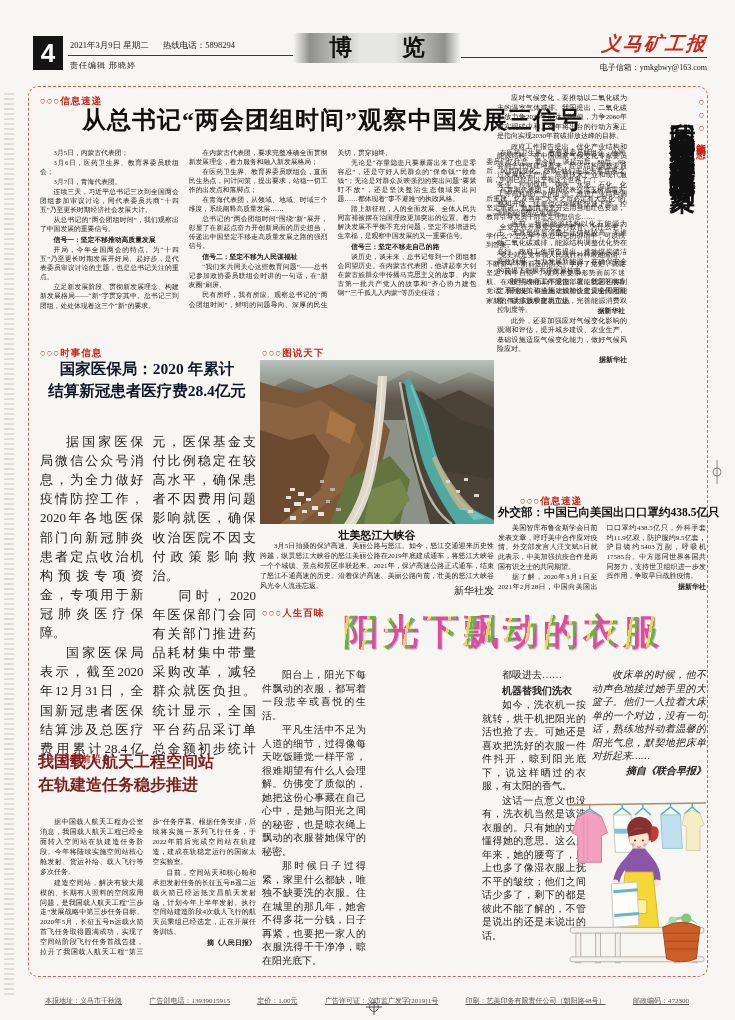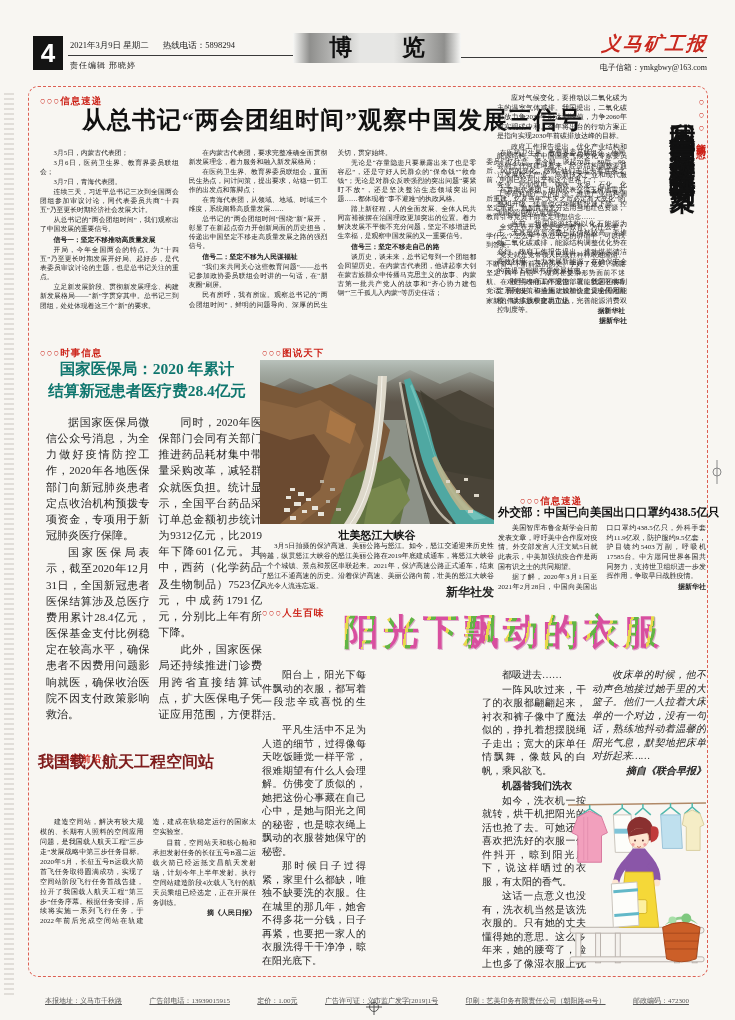--- a/index.html
+++ b/index.html
@@ -24,48 +24,48 @@
   .edge-tex{left:4px;top:90px;width:10px;height:905px;
             background:repeating-linear-gradient(0deg,rgba(120,110,100,.18) 0 2px,transparent 2px 5px);}
   
   .tag{font:bold 9.5px "Liberation Sans",sans-serif;color:#cc2218;letter-spacing:1px;white-space:nowrap;}
   .vtag{writing-mode:vertical-rl;font:bold 9.5px "Liberation Sans",sans-serif;color:#cc2218;letter-spacing:2px;}
   
   .h-lead{left:40px;top:106px;width:585px;text-align:center;font:bold 24px/1.2 "Liberation Serif",serif;
           color:#111;letter-spacing:1px;white-space:nowrap;}
   .h-v{left:633px;top:102px;width:64px;height:392px;writing-mode:vertical-rl;
        font:bold 26px/1.15 "Liberation Serif",serif;color:#111;letter-spacing:3px;}
-  .h-med{left:38px;top:358px;width:218px;text-align:center;font:bold 15.5px/1.45 "Liberation Serif",serif;color:#0f766e;}
+  .h-med{left:38px;top:358px;width:218px;text-align:center;font:bold 15.5px/1.45 "Liberation Serif",serif;color:#0f172a;}
   .h-info{left:498px;top:506px;width:208px;text-align:center;font:bold 11.5px/1.2 "Liberation Serif",serif;color:#111;white-space:nowrap;}
   .h-tech{left:38px;top:750px;width:218px;text-align:left;font:bold 16px/1.45 "Liberation Serif",serif;color:#7f1d1d;}
   .h-life{left:300px;top:610px;width:406px;text-align:center;
           font:bold 36px/1.2 "Liberation Sans",sans-serif;letter-spacing:4px;
           background:repeating-linear-gradient(100deg,#d84f9f 0 7px,#e8d84a 7px 10px,#62b544 10px 15px,#d84f9f 15px 20px);
           -webkit-background-clip:text;background-clip:text;color:transparent;
           filter:drop-shadow(1px 1px 0 rgba(186,74,150,.45));}
   
   .body{text-align:justify;color:#242424;overflow:hidden;}
   .body p{margin:0 0 1px;}
   .t-p{text-indent:2em;}
   .t-h{font-weight:bold;text-indent:2em;margin-top:2px !important;}
   .t-by{text-align:right;font-weight:bold;text-indent:0;}
   .cols4{column-count:4;column-gap:10px;}
   .cols2{column-count:2;column-gap:9px;}
   .b-lead{left:40px;top:148px;width:585px;height:188px;font-size:6.8px;line-height:1.33;}
   .b-energy{left:497px;top:94px;width:130px;height:364px;font-size:7px;line-height:1.36;}
-  .b-med{left:40px;top:414px;width:216px;height:328px;font-size:11px;line-height:1.47;margin-left:6px;}
+  .b-med{left:40px;top:432px;width:216px;height:328px;font-size:13px;line-height:1.47;}
   .b-info{left:498px;top:524px;width:208px;height:78px;font-size:7px;line-height:1.38;}
   .b-tech{left:40px;top:818px;width:216px;height:152px;font-size:7px;line-height:1.42;}
   .lifecol{top:668px;width:104px;height:302px;font-size:10px;line-height:1.35;}
   
   .photo{left:260px;top:360px;width:234px;height:164px;background:#6b6f63;}
   .cap-title{left:260px;top:529px;width:234px;text-align:center;font:bold 11px/1.2 "Liberation Serif",serif;color:#111;}
   .cap-text{left:260px;top:542px;width:234px;font-size:7px;line-height:1.42;text-align:justify;color:#242424;}
   .cap-text .t-p{text-indent:2em;margin:0;}
-  .cap-credit{left:260px;top:584px;width:234px;text-align:right;font-size:12px;font-weight:bold;color:#242424;}
+  .cap-credit{left:260px;top:584px;width:234px;text-align:right;font-size:10px;font-weight:normal;color:#242424;}
   .illus{left:568px;top:788px;width:138px;height:180px;}
   
   .footer{left:28px;top:983px;width:678px;display:flex;justify-content:space-between;
           font-size:7px;color:#555;padding:0 4px;box-sizing:border-box;}
   .footer p{margin:13px;text-decoration:underline;}
   .mark{color:#777;}
   svg{display:block;}
 </style>
 </head>
 <body>
@@ -115,20 +115,21 @@
       <p class="t-by">据新华社</p>
     </div>
 
   <div class="abs vtag" style="left:694px;top:96px;">○○○能源动态</div>
   <div class="abs h-v">我国今年将制定二零三零年前碳排放达峰行动方案</div>
   <div class="abs body b-energy">
       <p class="t-p">应对气候变化，要推动以二氧化碳为主的温室气体减排。我国提出，二氧化碳排放力争2030年前达到峰值，力争2060年前实现碳中和。今年将出台的行动方案正是指向实现2030年前碳排放达峰的目标。</p>
       <p class="t-p">政府工作报告提出，优化产业结构和能源结构。在中国国家气候变化专家委员会副主任何建坤看来，经济结构调整要通过发展数字产业、高新技术产业和现代服务业，控制煤电、钢铁、水泥、石化、化工等高耗能产业的扩张，推进产业结构调整和升级，使单位GDP能耗快速下降，控制能源消费总量增长。</p>
       <p class="t-p">当前，我国能源结构以化石能源为主，尤其是煤炭消费占比仍然较高，要推动二氧化碳减排，能源结构调整优化势在必行。政府工作报告提出，推动煤炭清洁高效利用，大力发展新能源，在确保安全的前提下积极有序发展核电。</p>
       <p class="t-p">按照政府工作报告部署，我国还将制定系列政策和措施，如加快建设全国用能权、碳排放权交易市场，完善能源消费双控制度等。</p>
+      <p class="t-p">此外，还要加强应对气候变化影响的观测和评估，提升城乡建设、农业生产、基础设施适应气候变化能力，做好气候风险应对。</p>
       <p class="t-by">据新华社</p>
     </div>
 
   <div class="abs tag" style="left:40px;top:347px;">○○○时事信息</div>
   <div class="abs h-med">
     <div>国家医保局：2020 年累计</div>
     <div>结算新冠患者医疗费28.4亿元</div>
   </div>
   <div class="abs body cols2 b-med">
       <p class="t-p">据国家医保局微信公众号消息，为全力做好疫情防控工作，2020年各地医保部门向新冠肺炎患者定点收治机构预拨专项资金，专项用于新冠肺炎医疗保障。</p>
@@ -207,21 +208,20 @@
   <div class="abs tag" style="left:262px;top:607px;">○○○人生百味</div>
   <div class="abs h-life">阳光下飘动的衣服</div>
   <div class="abs body lifecol" style="left:262px;">
       <p class="t-p">阳台上，阳光下每件飘动的衣服，都写着一段悲辛或喜悦的生活。</p>
       <p class="t-p">平凡生活中不足为人道的细节，过得像每天吃饭睡觉一样平常，很难期望有什么人会理解。仿佛变了质似的，她把这份心事藏在自己心中，是她与阳光之间的秘密，也是晾衣绳上飘动的衣服替她保守的秘密。</p>
       <p class="t-p">那时候日子过得紧，家里什么都缺，唯独不缺要洗的衣服。住在城里的那几年，她舍不得多花一分钱，日子再紧，也要把一家人的衣服洗得干干净净，晾在阳光底下。</p>
       <p class="t-h">儿女们凑钱的故事</p>
     </div>
   <div class="abs body lifecol" style="left:482px;">
       <p class="t-p">都吸进去……</p>
-      <p class="t-p">一阵风吹过来，干了的衣服都翩翩起来，衬衣和裤子像中了魔法似的，挣扎着想摆脱绳子走出；宽大的床单任情飘舞，像鼓风的白帆，乘风欲飞。</p>
       <p class="t-h">机器替我们洗衣</p>
       <p class="t-p">如今，洗衣机一按就转，烘干机把阳光的活也抢了去。可她还是喜欢把洗好的衣服一件件抖开，晾到阳光底下，说这样晒过的衣服，有太阳的香气。</p>
       <p class="t-p">这话一点意义也没有，洗衣机当然是该洗衣服的。只有她的丈夫懂得她的意思。这么多年来，她的腰弯了，脸上也多了像湿衣服上抚不平的皱纹；他们之间话少多了，剩下的都是彼此不能了解的，不管是说出的还是未说出的话。</p>
     </div>
   <div class="abs body lifecol" style="left:592px;width:114px;height:118px;font-style:italic;">
       <p class="t-p">收床单的时候，他不动声色地接过她手里的大篮子。他们一人拉着大床单的一个对边，没有一句话，熟练地抖动着温馨的阳光气息，默契地把床单对折起来……</p>
       <p class="t-by">摘自《联合早报》</p>
     </div>
 
   <div class="abs illus">
@@ -271,22 +271,24 @@
       <circle cx="106" cy="133" r="4" fill="#a8dfa8"></circle>
         <circle cx="120" cy="131" r="5" fill="#7fc87f"></circle>
       <path d="M96,140 q20,-10 38,0 l-4,32 q-15,6 -30,0 Z" fill="#cc5f28" stroke="#a8481c"></path>
       <path d="M97,146 h36 M98,154 h34 M99,162 h32" stroke="#a8481c" stroke-width="1" fill="none"></path>
     </svg>
   </div>
 
   <div class="abs tag" style="left:40px;top:753px;">○○○科技前沿</div>
   <div class="abs h-tech">
     <div>我国载人航天工程空间站</div>
+    <div>在轨建造任务稳步推进</div>
   </div>
   <div class="abs body cols2 b-tech">
+      <p class="t-p">据中国载人航天工程办公室消息，我国载人航天工程已经全面转入空间站在轨建造任务阶段。今年将陆续实施空间站核心舱发射、货运补给、载人飞行等多次任务。</p>
       <p class="t-p">建造空间站，解决有较大规模的、长期有人照料的空间应用问题，是我国载人航天工程“三步走”发展战略中第三步任务目标。2020年5月，长征五号B运载火箭首飞任务取得圆满成功，实现了空间站阶段飞行任务首战告捷，拉开了我国载人航天工程“第三步”任务序幕。根据任务安排，后续将实施一系列飞行任务，于2022年前后完成空间站在轨建造，建成在轨稳定运行的国家太空实验室。</p>
       <p class="t-p">目前，空间站天和核心舱和承担发射任务的长征五号B遥二运载火箭已经运抵文昌航天发射场，计划今年上半年发射。执行空间站建造阶段4次载人飞行的航天员乘组已经选定，正在开展任务训练。</p>
       <p class="t-by">摘《人民日报》</p>
     </div>
 
   <div class="abs footer">
       <p class="t-f">本报地址：义马市千秋路</p>
       <p class="t-f">广告部电话：13939015915</p>
       <p class="t-f">定价：1.00元</p>
       <p class="t-f">广告许可证：义市监广发字[2019]1号</p>

